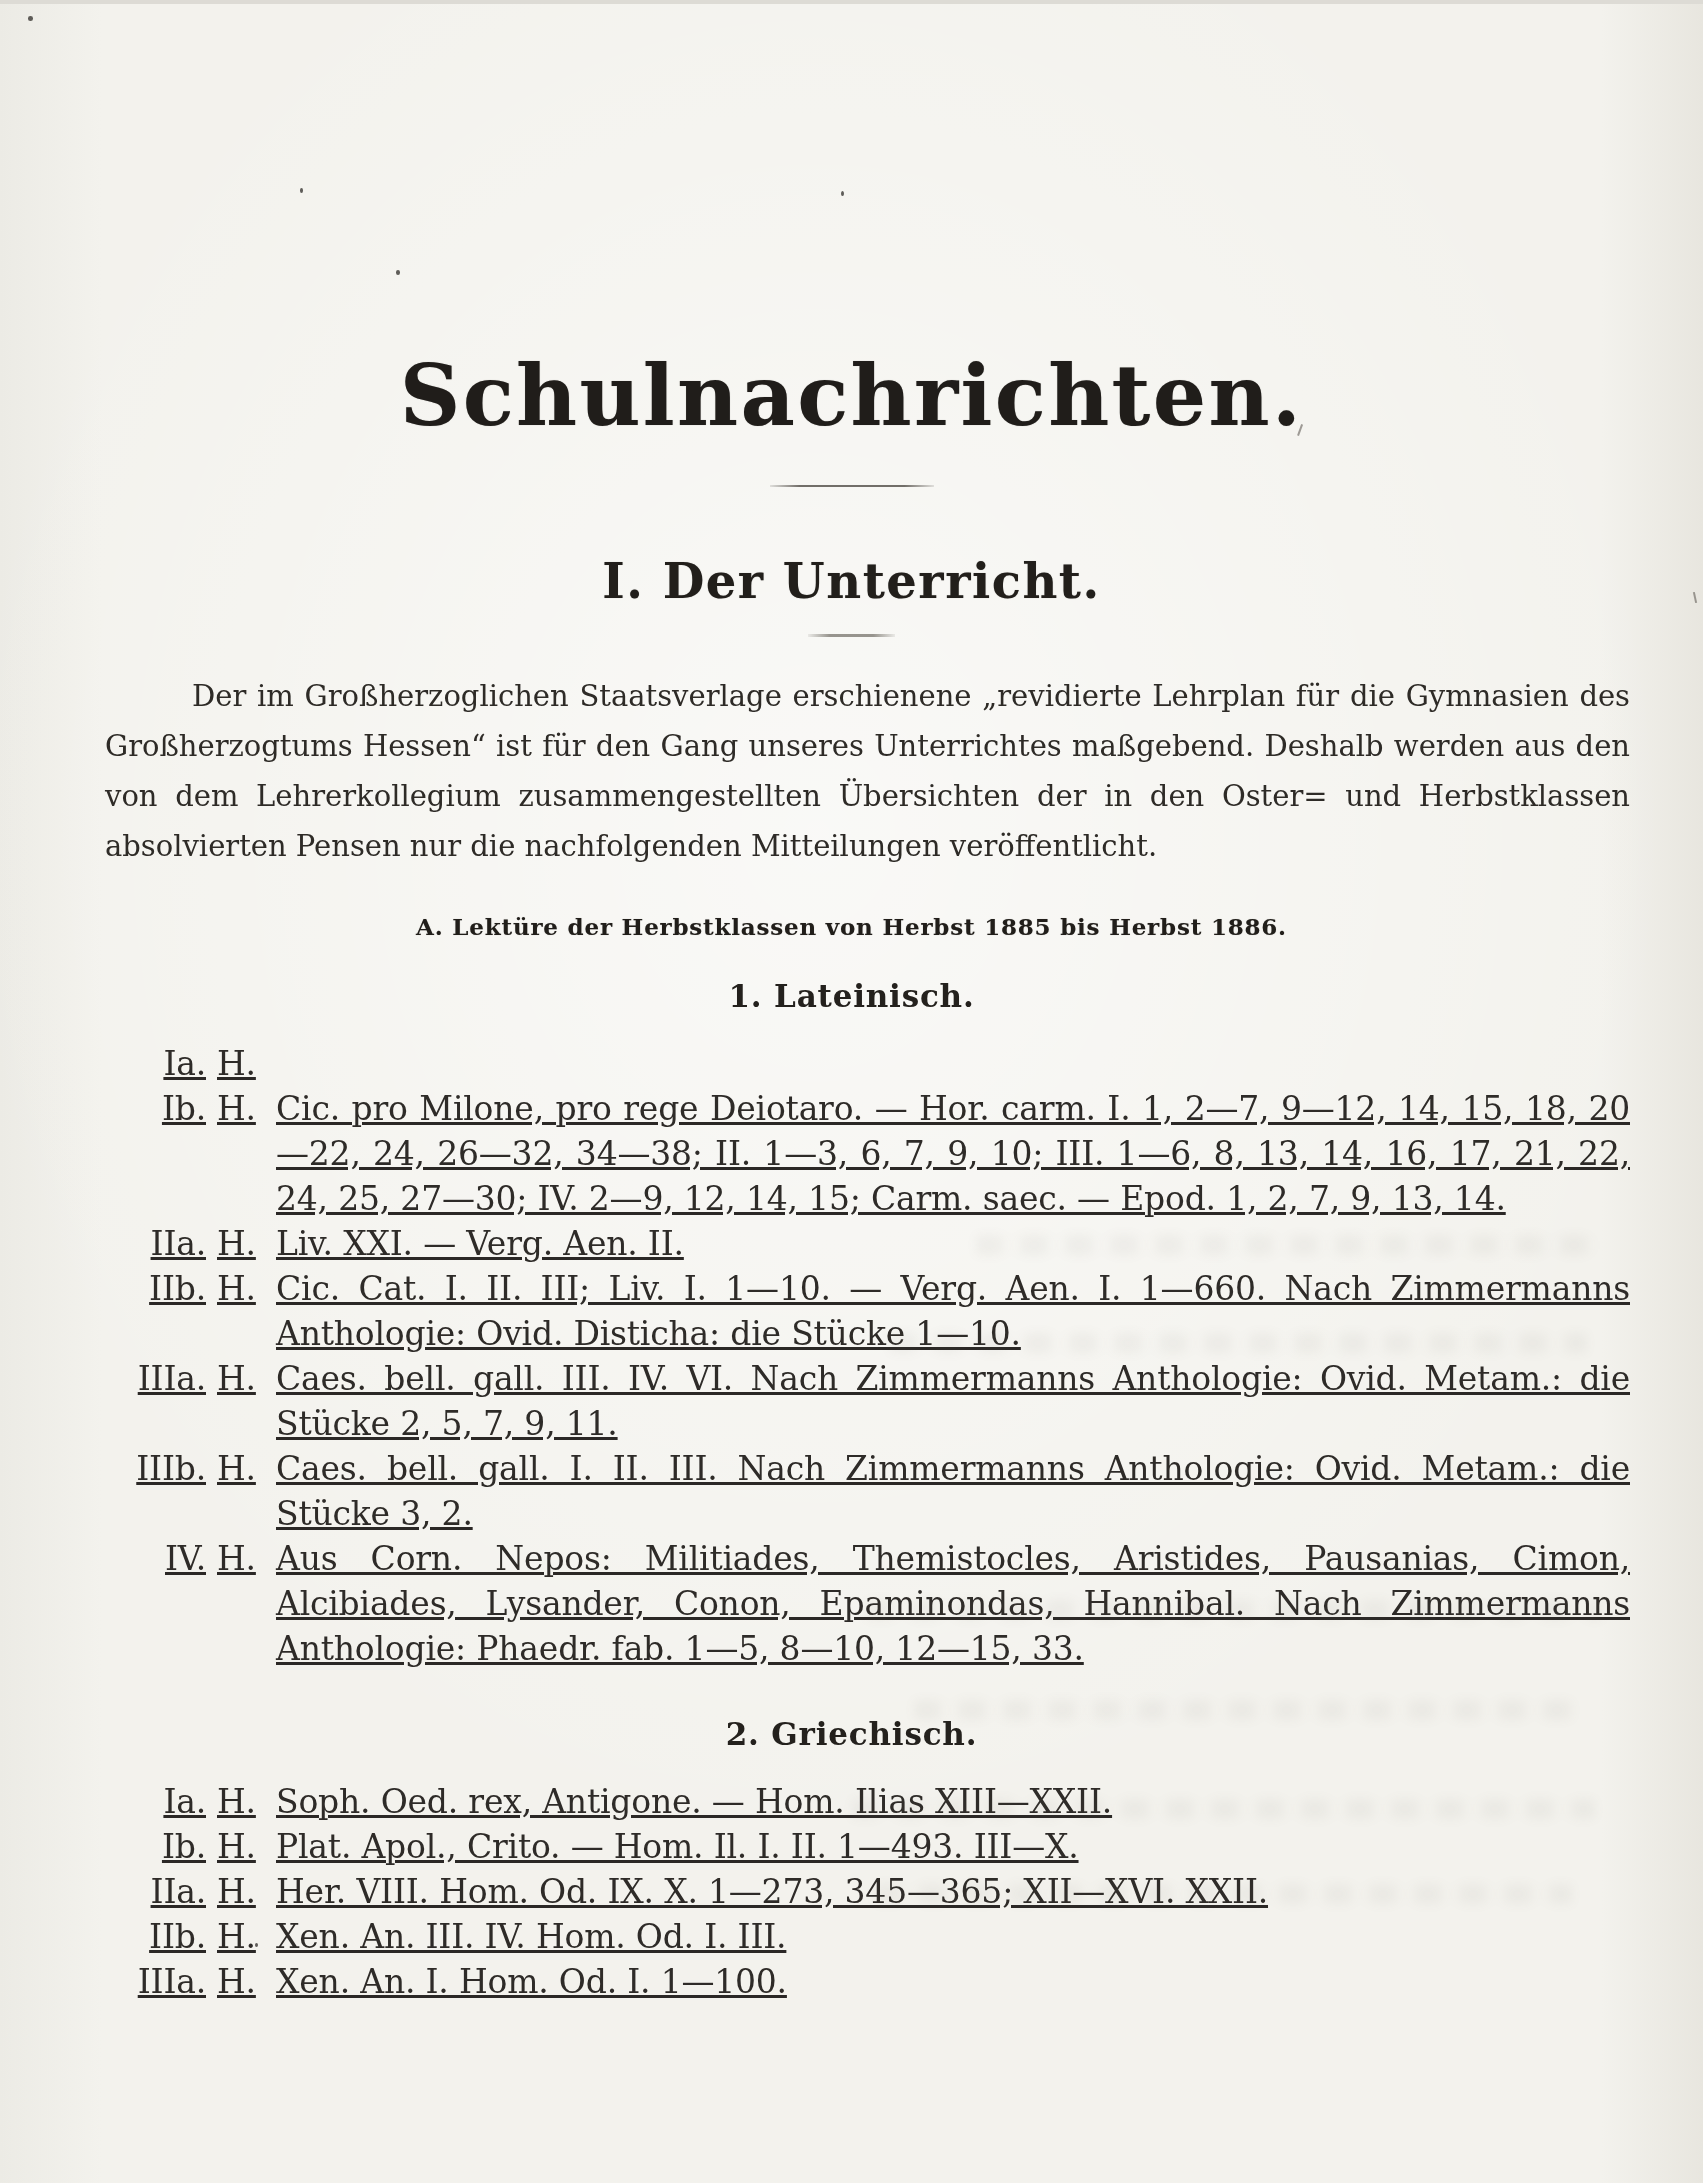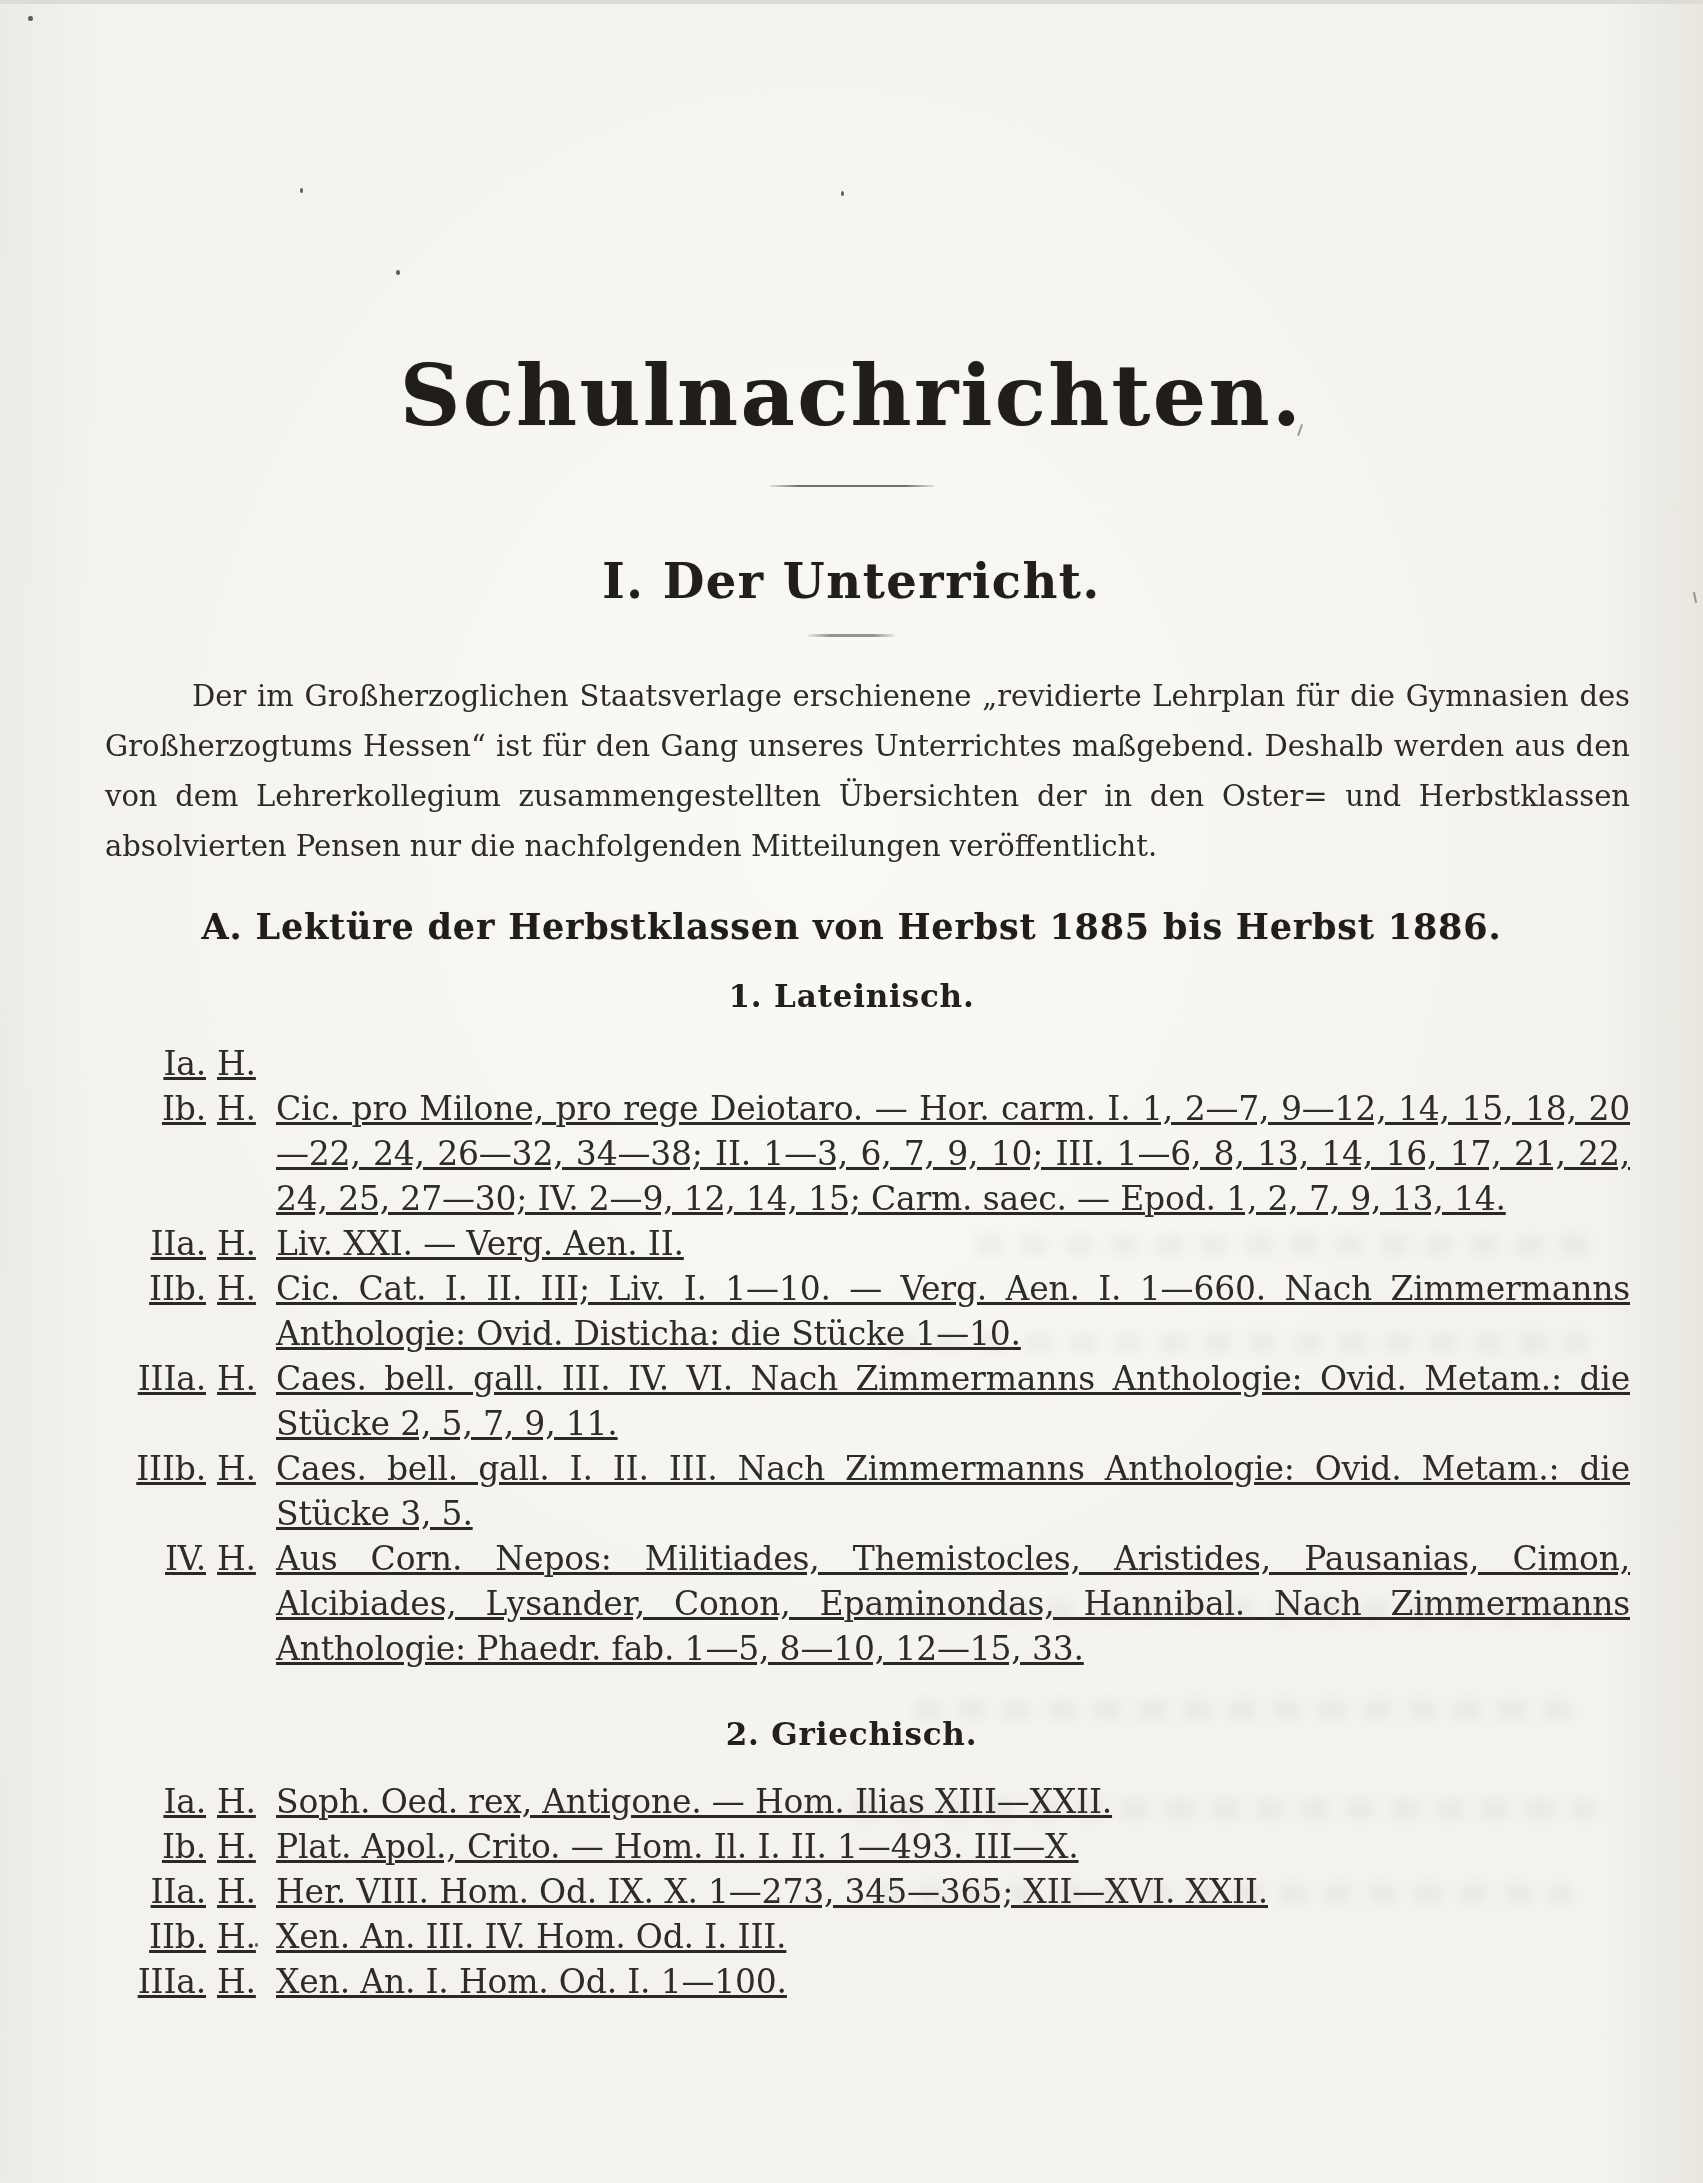--- a/index.html
+++ b/index.html
@@ -60,21 +60,21 @@
     font-size: 29px;
     line-height: 50px;
     text-align: justify;
     text-indent: 87px;
     color: #2e2b27;
   }
   
   .section-heading {
     margin-top: 33px;
     text-align: center;
-    font-size: 35px;
+    font-size: 23px;
     line-height: 45px;
     font-weight: bold;
     letter-spacing: 0.8px;
     color: #211e1a;
     text-shadow: 0 0 0.8px rgba(32,29,26,0.35);
   }
   .subject-heading {
     margin-top: 29px;
     text-align: center;
     font-size: 31px;
@@ -180,21 +180,21 @@
       <span class="txt">Cic. Cat. I. II. III; Liv. I. 1—10. — Verg. Aen. I. 1—660. Nach Zimmermanns Anthologie: Ovid. Disticha: die Stücke 1—10.</span>
     </div>
     <div class="entry">
       <span class="cls">IIIa.</span>
       <span class="trm">H.</span>
       <span class="txt">Caes. bell. gall. III. IV. VI. Nach Zimmermanns Anthologie: Ovid. Metam.: die Stücke 2, 5, 7, 9, 11.</span>
     </div>
     <div class="entry">
       <span class="cls">IIIb.</span>
       <span class="trm">H.</span>
-      <span class="txt">Caes. bell. gall. I. II. III. Nach Zimmermanns Anthologie: Ovid. Metam.: die Stücke 3, 5.</span>
+      <span class="txt">Caes. bell. gall. I. II. III. Nach Zimmermanns Anthologie: Ovid. Metam.: die Stücke 3, 2.</span>
     </div>
     <div class="entry">
       <span class="cls">IV.</span>
       <span class="trm">H.</span>
       <span class="txt">Aus Corn. Nepos: Militiades, Themistocles, Aristides, Pausanias, Cimon, Alcibiades, Lysander, Conon, Epaminondas, Hannibal. Nach Zimmermanns Anthologie: Phaedr. fab. 1—5, 8—10, 12—15, 33.</span>
     </div>
   </div>
 
   <div class="subject-heading second">2. Griechisch.</div>
 

